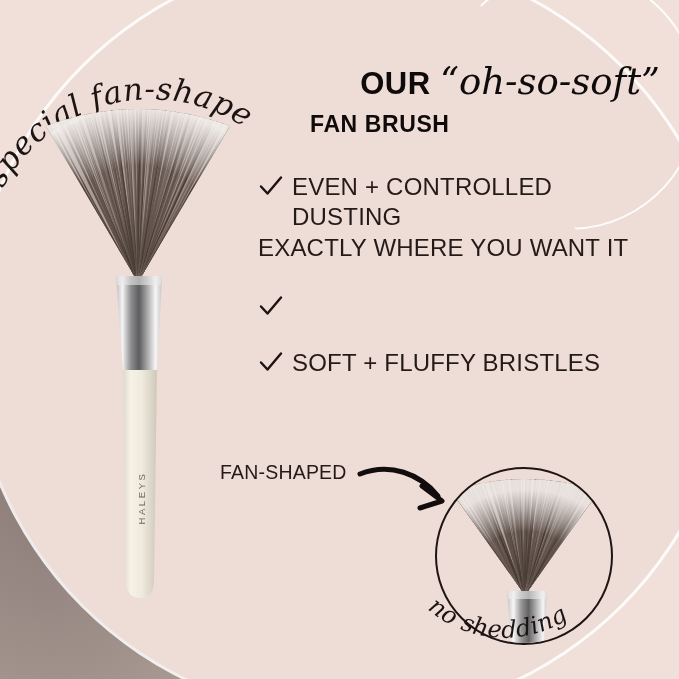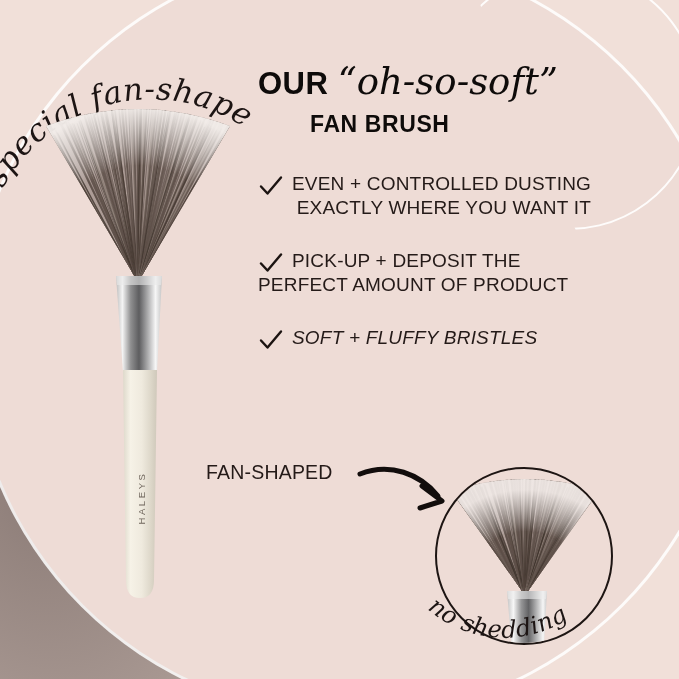--- a/index.html
+++ b/index.html
@@ -50,53 +50,53 @@
   #no-shedding { left:412px; top:582px; width:220px; height:100px; }
   #no-shedding text { font-size:24px; letter-spacing:.3px; }
 
   
   #brush-main { position:absolute; left:24px; top:86px; width:230px; height:540px; }
 
   
   #copy { position:absolute; left:258px; top:62px; width:402px; }
 
   .headline-1 {
-    font-size:34px; line-height:1.06; color:#0e0b0a; white-space:nowrap;
+    font-size:34px; line-height:1.06; color:#0e0b0a; white-space:nowrap;text-align:right;
   }
   .headline-1 .our {
     font-family:"Liberation Sans", sans-serif;
     font-weight:bold; letter-spacing:.5px; font-size:31px;
   }
   .headline-1 .quote {
     font-family:"DejaVu Serif", serif; font-style:italic; font-size:37px;
     letter-spacing:0px;
   }
   .headline-2 {
     font-family:"Liberation Sans", sans-serif;
     font-weight:bold; font-size:23px; letter-spacing:.6px;
     color:#0e0b0a; margin-top:10px; padding-left:52px;
   }
 
   #bullets { margin-top:34px; }
   .bullet { display:flex; align-items:flex-start; margin-bottom:29px; }
-  .bullet:last-child { margin-bottom:12px;font-style:italic; }
+  .bullet:last-child { margin-bottom:12px; }
   .check {
     flex:0 0 auto; width:26px; height:26px; margin-right:8px; margin-top:1px;
   }
   .check svg { display:block; }
   .bullet-text {
     font-family:"Liberation Sans", sans-serif;
-    font-size:19px; line-height:1.26; letter-spacing:.2px;
+    font-size:24px; line-height:1.26; letter-spacing:.2px;
     color:#241a18; text-transform:uppercase;
   }
-  .bullet-text .l2 { display:block; margin-left:-34px;text-align:right; }
+  .bullet-text .l2 { display:block; margin-left:-34px; }
 
   
   #caption {
-    position:absolute; left:206px; top:458px; width:170px;
+    position:absolute; left:220px; top:458px; width:170px;
     font-family:"Liberation Sans", sans-serif;
     font-size:19.5px; line-height:1.46; letter-spacing:.2px;
     color:#241a18; text-transform:uppercase;
   }
 
   #arrow { position:absolute; left:356px; top:452px; width:104px; height:76px; }
 
   
   #inset {
     position:absolute; left:435px; top:467px; width:178px; height:178px;
@@ -381,24 +381,20 @@
           <span class="l2">EXACTLY WHERE YOU WANT IT</span>
         </span>
       </div>
 
       <div class="bullet">
         <span class="check">
           <svg viewBox="0 0 26 26" width="26" height="26">
             <path d="M3 13.5 L9.5 20.5 L23 4.5" fill="none" stroke="#1b1311" stroke-width="2.4" stroke-linecap="round" stroke-linejoin="round"></path>
           </svg>
         </span>
-        <span class="bullet-text">
-          <span>PICK-UP + DEPOSIT THE</span>
-          <span class="l2">PERFECT AMOUNT OF PRODUCT</span>
-        </span>
       </div>
 
       <div class="bullet">
         <span class="check">
           <svg viewBox="0 0 26 26" width="26" height="26">
             <path d="M3 13.5 L9.5 20.5 L23 4.5" fill="none" stroke="#1b1311" stroke-width="2.4" stroke-linecap="round" stroke-linejoin="round"></path>
           </svg>
         </span>
         <span class="bullet-text">
           <span>SOFT + FLUFFY BRISTLES</span>

